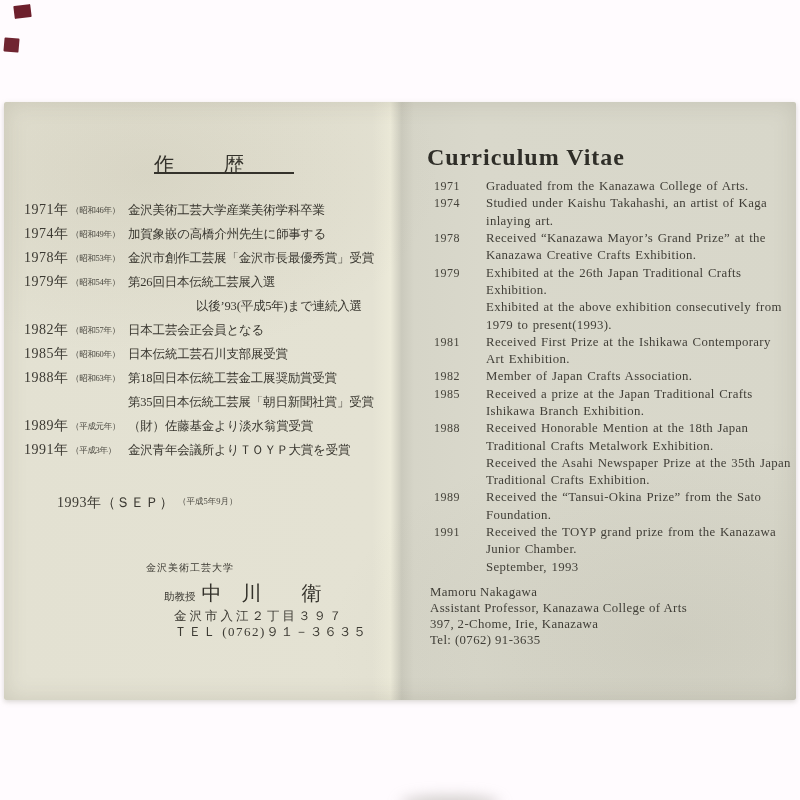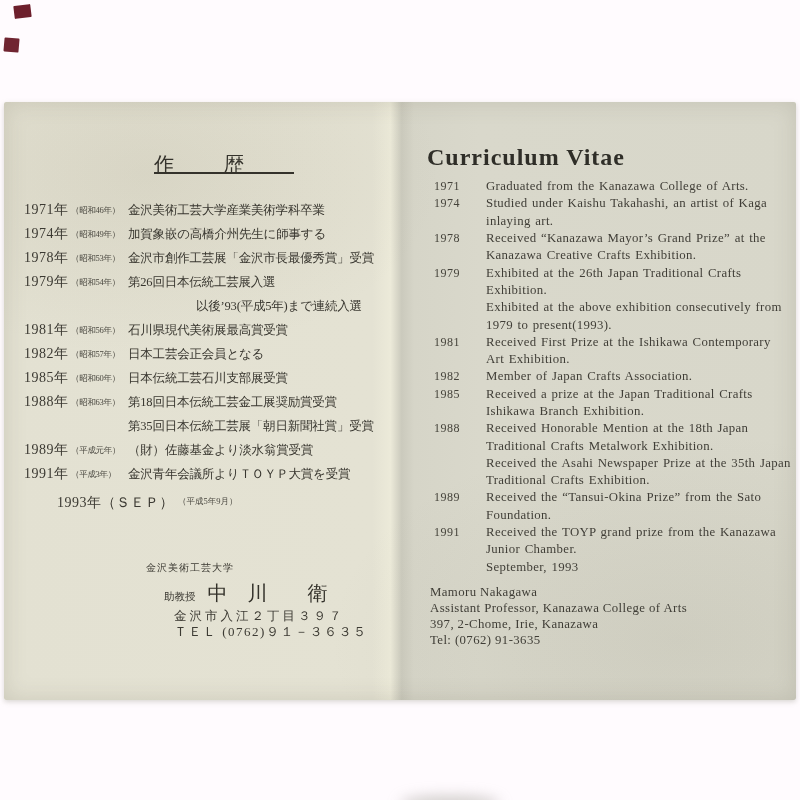--- a/index.html
+++ b/index.html
@@ -34,21 +34,21 @@
   .jp-list{position:absolute;left:0;top:96px;width:395px;}
   .jrow{display:flex;align-items:center;height:24px;white-space:nowrap;}
   .jyear{margin-left:20px;width:47px;font-size:14px;letter-spacing:0.5px;color:#3b3932;flex:none;}
   .jera{width:57px;font-size:8.5px;letter-spacing:-0.3px;color:#4a4840;flex:none;padding-top:2px;}
   .jtext{font-size:12.5px;letter-spacing:-0.2px;color:#38362f;}
   .jrow.ind-a .jtext{margin-left:68px;}
   .jp-date{position:absolute;left:53px;top:392px;height:20px;display:flex;white-space:nowrap;}
   .jp-date .main{font-size:14px;letter-spacing:0.5px;}
   .jp-date .era{font-size:8.5px;margin-left:4px;padding-top:2px;color:#4a4840;}
   .jp-footer-org{position:absolute;left:142px;top:459px;font-size:10px;letter-spacing:1px;white-space:nowrap;}
-  .jp-footer-name{position:absolute;left:160px;top:478px;display:flex;align-items:baseline;white-space:nowrap;gap:6px;}
+  .jp-footer-name{position:absolute;left:160px;top:478px;display:flex;align-items:baseline;white-space:nowrap;}
   .jp-footer-name .role{font-size:10.5px;margin-right:6px;}
   .jp-footer-name .name{font-size:20px;color:#33312a;}
   .jp-footer-addr{position:absolute;left:170px;top:506px;font-size:12.5px;letter-spacing:3px;white-space:nowrap;}
   .jp-footer-tel{position:absolute;left:170px;top:521px;font-size:13px;letter-spacing:1.5px;white-space:nowrap;}
 
   
   .page-right{position:absolute;left:395px;top:0;width:397px;height:598px;}
   .en-title{
     position:absolute;left:0;top:42px;width:100%;padding-left:28px;
     font-size:24px;font-weight:bold;letter-spacing:1px;color:#2f2e28;
@@ -89,25 +89,20 @@
         </div>
         <div class="jrow">
           <span class="jyear">1979年</span>
           <span class="jera">（昭和54年）</span>
           <span class="jtext">第26回日本伝統工芸展入選</span>
         </div>
         <div class="jrow ind-a">
           <span class="jyear"></span>
           <span class="jera"></span>
           <span class="jtext">以後’93(平成5年)まで連続入選</span>
-        </div>
-        <div class="jrow">
-          <span class="jyear">1981年</span>
-          <span class="jera">（昭和56年）</span>
-          <span class="jtext">石川県現代美術展最高賞受賞</span>
         </div>
         <div class="jrow">
           <span class="jyear">1982年</span>
           <span class="jera">（昭和57年）</span>
           <span class="jtext">日本工芸会正会員となる</span>
         </div>
         <div class="jrow">
           <span class="jyear">1985年</span>
           <span class="jera">（昭和60年）</span>
           <span class="jtext">日本伝統工芸石川支部展受賞</span>

